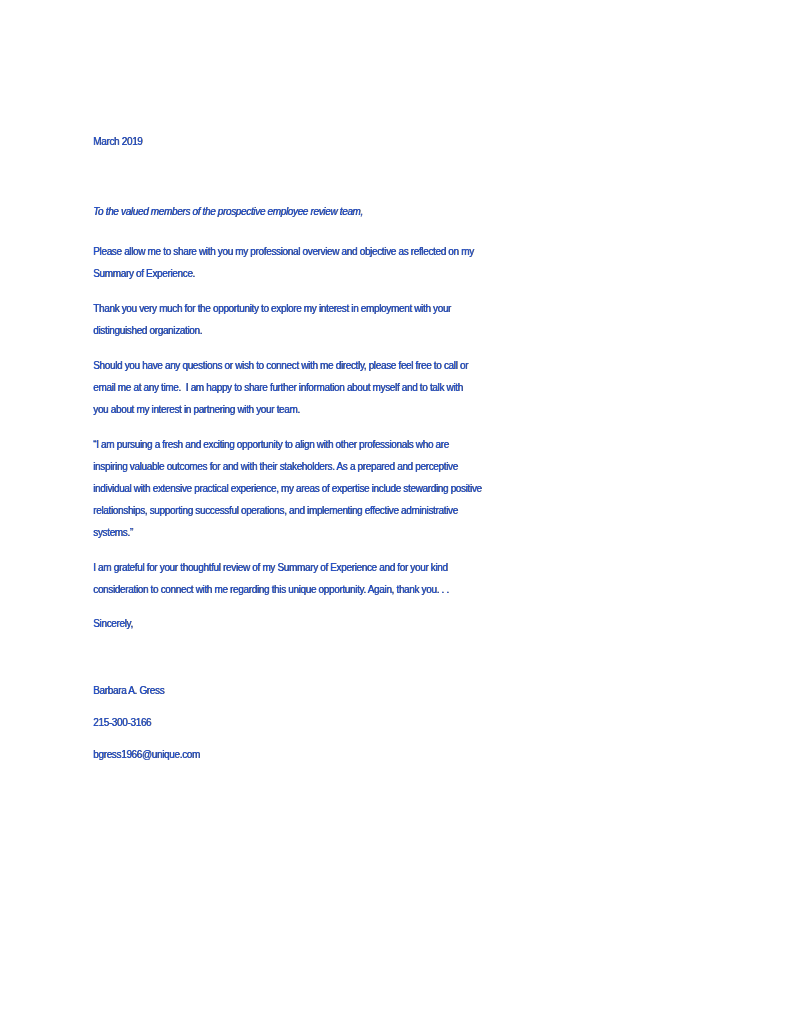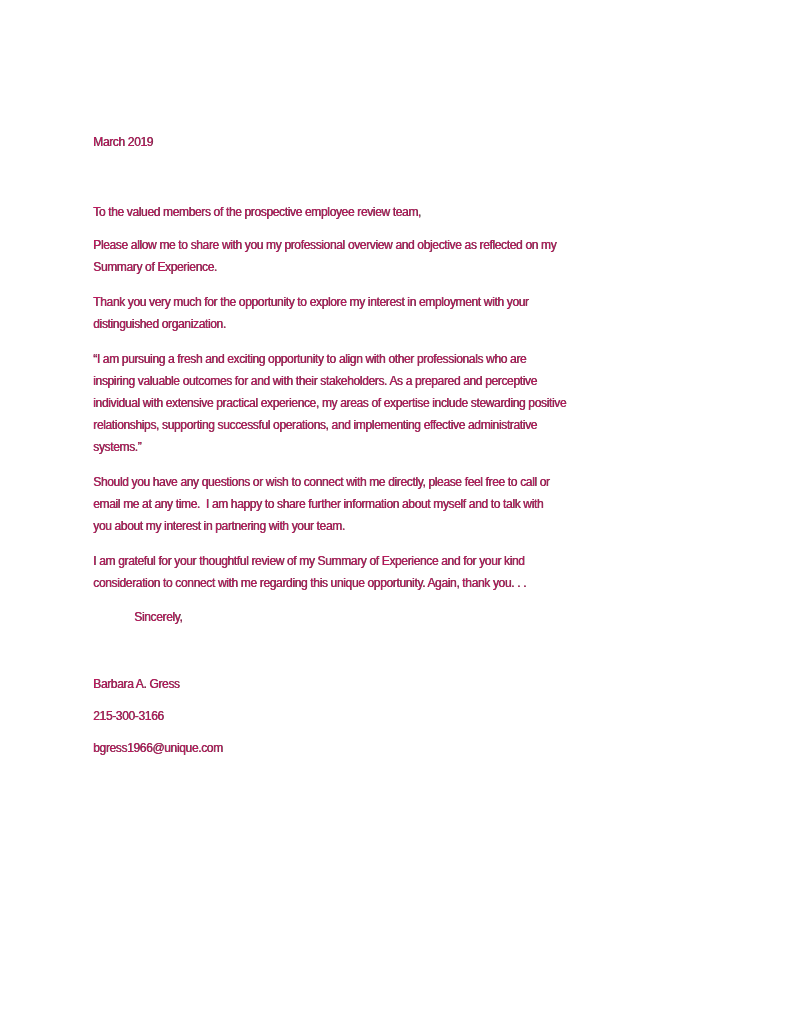--- a/index.html
+++ b/index.html
@@ -14,44 +14,44 @@
   .page {
     position: absolute;
     inset: 0;
     background: #ffffff;
   }
   .letter {
     position: absolute;
     left: 93px;
     top: 131px;
     width: 696px;
-    color: #be185d;
-    font-size: 12px;
+    color: #1d4ed8;
+    font-size: 10px;
     line-height: 22px;
     letter-spacing: -0.35px;
     
     text-shadow: 0.5px 0 0 rgba(0,0,0,0.75);
   }
   .date {
     margin-bottom: 48px;
     white-space: pre-wrap;
   }
   .salutation {
-    margin-bottom: 11px;
+    margin-bottom: 18px;
     white-space: pre-wrap;
+    font-style: italic;
   }
   .para {
     margin-bottom: 13px;
     white-space: pre-wrap;
   }
   .closing {
     margin-top: -1px;
     margin-bottom: 46px;
     white-space: pre-wrap;
-    margin-left: 41px;
   }
   .signature {
     line-height: 20px;
   }
   .signature > div {
     white-space: pre-wrap;
     margin-top: 12px;
   }
 </style>
 </head>
@@ -62,29 +62,29 @@
     <p class="date">March 2019</p>
 
     <p class="salutation">To the valued members of the prospective employee review team,</p>
 
     <p class="para">Please allow me to share with you my professional overview and objective as reflected on my
 Summary of Experience.</p>
 
     <p class="para">Thank you very much for the opportunity to explore my interest in employment with your
 distinguished organization.</p>
 
+    <p class="para">Should you have any questions or wish to connect with me directly, please feel free to call or
+email me at any time.  I am happy to share further information about myself and to talk with
+you about my interest in partnering with your team.</p>
+
     <p class="para">“I am pursuing a fresh and exciting opportunity to align with other professionals who are
 inspiring valuable outcomes for and with their stakeholders. As a prepared and perceptive
 individual with extensive practical experience, my areas of expertise include stewarding positive
 relationships, supporting successful operations, and implementing effective administrative
 systems.”</p>
-
-    <p class="para">Should you have any questions or wish to connect with me directly, please feel free to call or
-email me at any time.  I am happy to share further information about myself and to talk with
-you about my interest in partnering with your team.</p>
 
     <p class="para">I am grateful for your thoughtful review of my Summary of Experience and for your kind
 consideration to connect with me regarding this unique opportunity. Again, thank you. . .</p>
 
     <p class="closing">Sincerely,</p>
 
     <div class="signature">
       <div>Barbara A. Gress</div>
       <div>215-300-3166</div>
       <div>bgress1966@unique.com</div>

